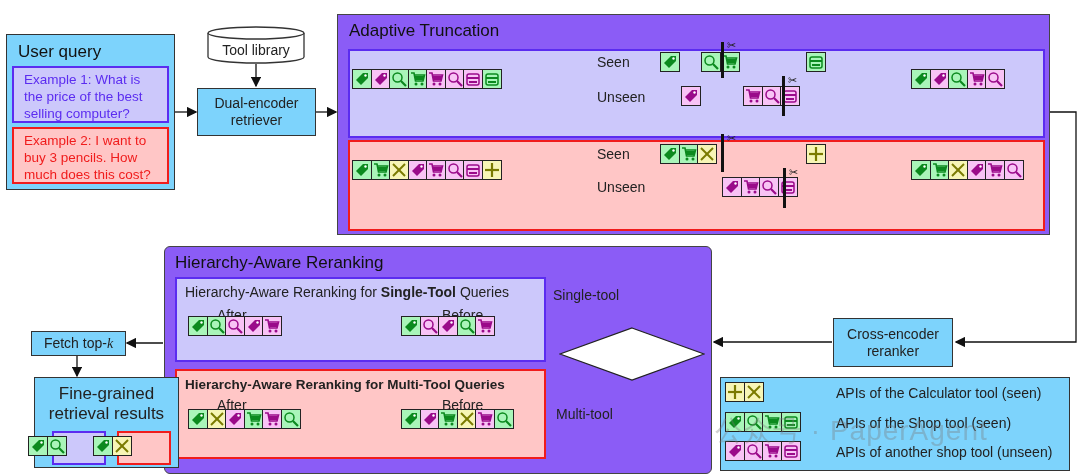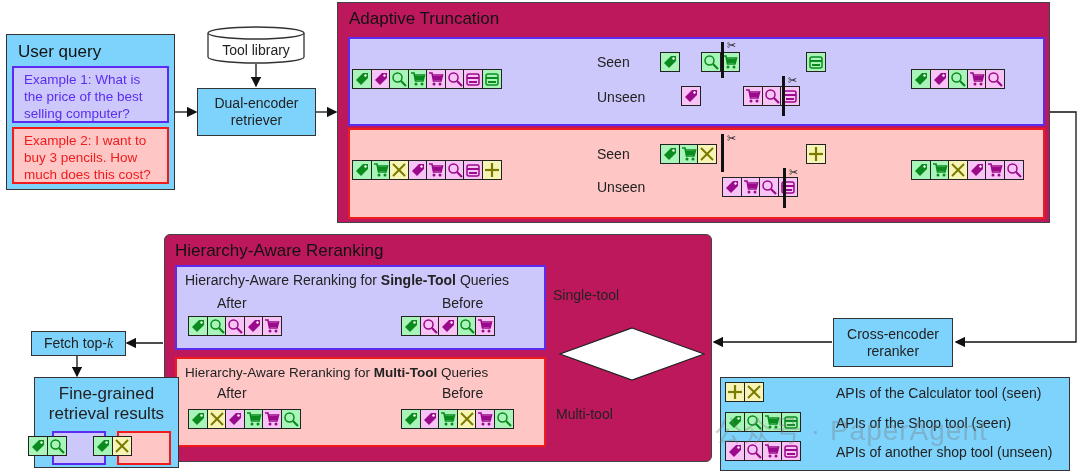--- a/index.html
+++ b/index.html
@@ -1,20 +1,20 @@
 <!DOCTYPE html>
 <html><head>
 <meta charset="utf-8">
 <style>
   html, body { margin:0; padding:0; background:#ffffff; }
   body { width:1080px; height:474px; position:relative; overflow:hidden;
          font-family:"Liberation Sans", "DejaVu Sans", sans-serif; color:#222; }
   .abs { position:absolute; }
   .box { position:absolute; box-sizing:border-box; border:1.5px solid #333; background:#7dd3fc; }
-  .gray { background:#be185d; border:1.5px solid #444; }
+  .gray { background:#8b5cf6; border:1.5px solid #444;margin-top:12px; }
   .blue { background:#ccc8fb; border:2px solid #5b2cf0; }
   .red  { background:#ffc6c6; border:2px solid #f01c1c; }
   .title { font-size:17px; color:#111; }
   .txt { font-size:14px; color:#222; }
   .ctr { text-align:center; }
   .row { position:absolute; display:flex; }
   .ic { width:20px; height:20px; box-sizing:border-box; border:1.5px solid #222; margin-right:-1.5px;
         display:flex; align-items:center; justify-content:center; }
   .ic svg { width:16px; height:16px; display:block; }
   .g { background:#a9f5b9; }
@@ -407,21 +407,21 @@
 <div class="scis" style="left:789px;top:167px;">✂</div>
 
 <div class="box gray" style="left:164px;top:234px;width:548px;height:228px;border-radius:6px;">
   <div class="abs title" style="left:10px;top:6px;">Hierarchy-Aware Reranking</div>
   <div class="abs blue" style="left:10px;top:30px;width:367px;height:81px;">
     <div class="abs" style="left:8px;top:5px;font-size:14px;white-space:nowrap;"><span>Hierarchy-Aware Reranking for </span><b>Single-Tool</b><span> Queries</span></div>
     <div class="abs txt" style="left:40px;top:28px;">After</div>
     <div class="abs txt" style="left:265px;top:28px;">Before</div>
   </div>
   <div class="abs red" style="left:10px;top:122px;width:367px;height:86px;">
-    <div class="abs" style="left:8px;top:6px;font-size:13.5px;white-space:nowrap;"><span>Hierarchy-Aware Reranking for </span><b>Multi-Tool</b><span> Queries</span></div>
+    <div class="abs" style="left:8px;top:6px;font-size:13.5px;white-space:nowrap;font-weight:bold;"><span>Hierarchy-Aware Reranking for </span><b>Multi-Tool</b><span> Queries</span></div>
     <div class="abs txt" style="left:40px;top:26px;">After</div>
     <div class="abs txt" style="left:265px;top:26px;">Before</div>
   </div>
 </div>
 <div class="row" style="left:188px;top:316px;">
     <div class="ic g">
       <svg viewBox="0 0 16 16">
         <path d="M2,9 L9,2 L14,2 L14,7 L7,14 Z" fill="#0b8a1e"></path>
         <circle cx="11.5" cy="4.5" r="1.2" fill="#fff"></circle>
       </svg>

